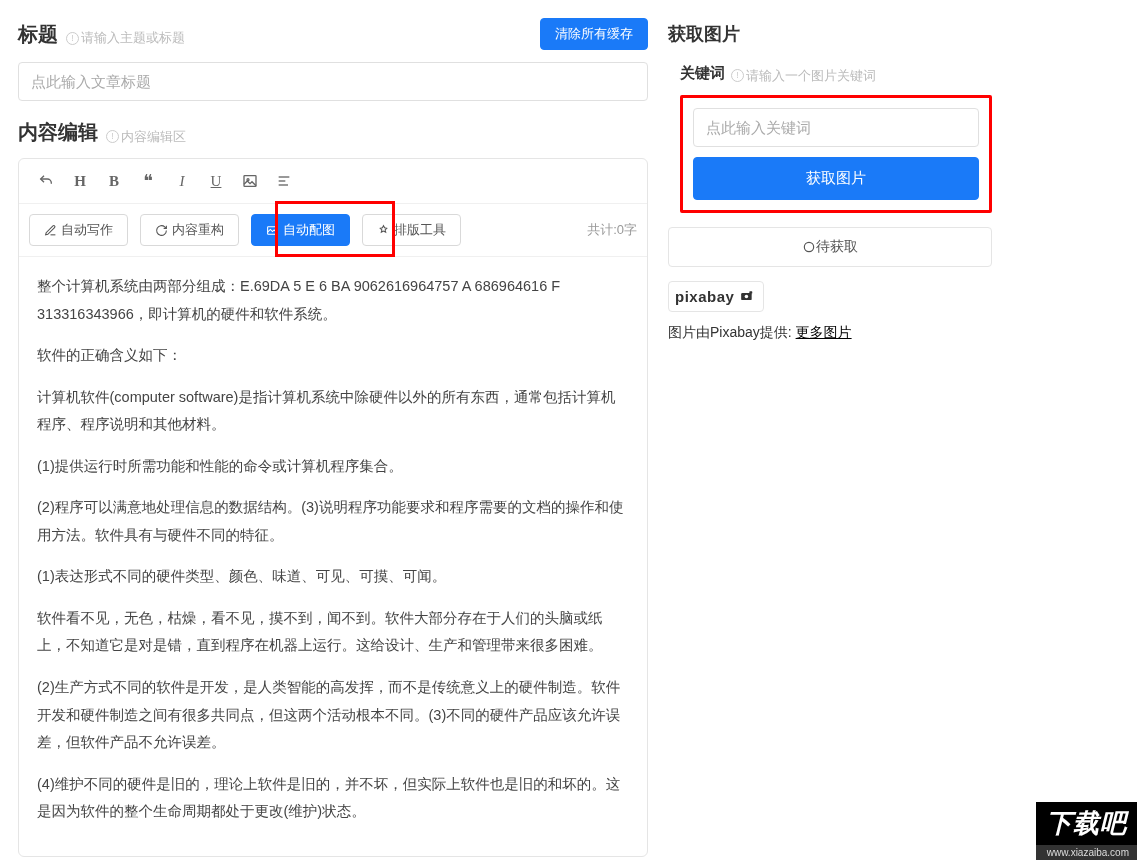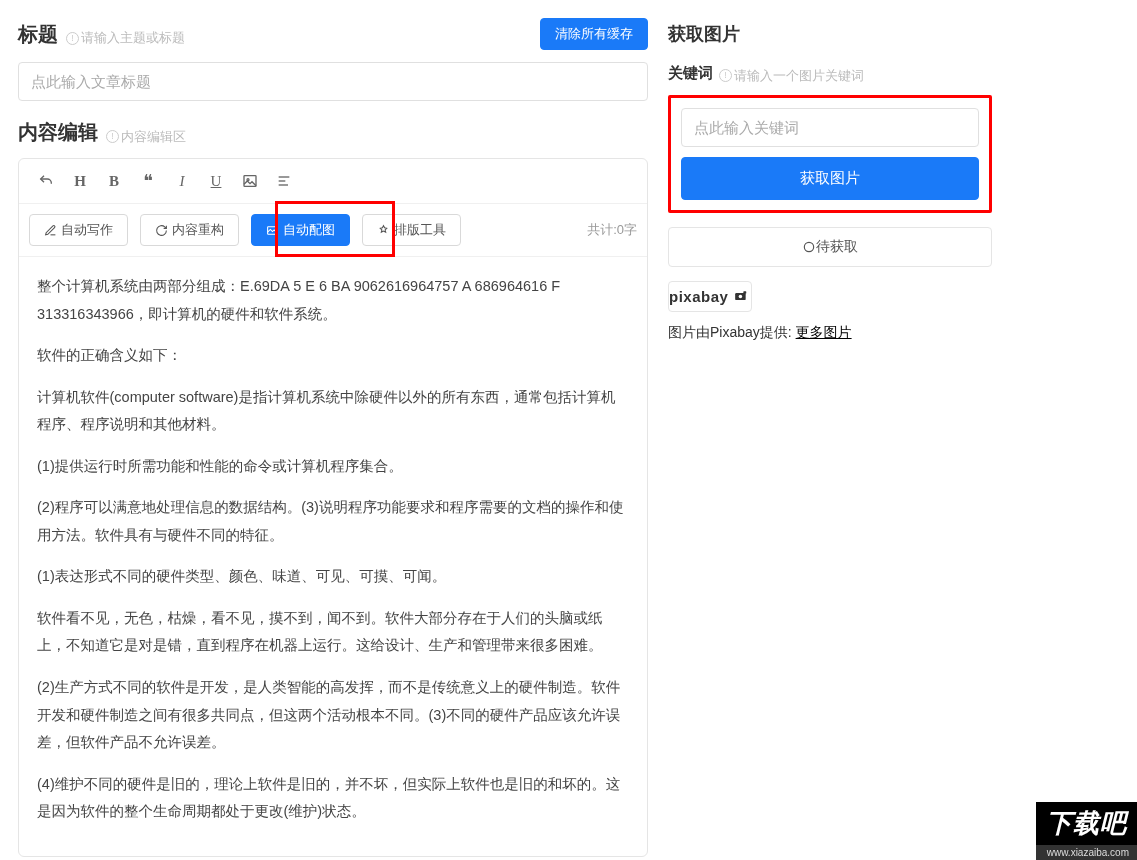--- a/index.html
+++ b/index.html
@@ -28,29 +28,29 @@
 .toolbar-row2 { display: flex; align-items: center; gap: 12px; padding: 10px 10px; border-bottom: 1px solid #f0f0f0; position: relative; }
 .count-text { margin-left: auto; font-size: 13px; color: #999; }
 
 .highlight-box { position: absolute; border: 3px solid #ff0000; pointer-events: none; }
 .highlight1 { left: 256px; top: -3px; width: 120px; height: 56px; }
 
 .editor-content { padding: 16px 18px; font-size: 14.5px; line-height: 1.9; color: #444; }
 .editor-content p { margin-bottom: 14px; }
 
 .sidebar h3 { font-size: 18px; font-weight: 600; margin-bottom: 18px; margin-top: 4px; }
-.keyword-section { margin-top: 8px; }
+.keyword-section { margin-top: 8px; margin-left: 12px; }
 .keyword-header { display: flex; align-items: baseline; gap: 6px; margin-bottom: 10px; }
 .keyword-header .kw-title { font-size: 15px; font-weight: 600; }
 .keyword-box { border: 3px solid #ff0000; padding: 10px; border-radius: 2px; }
 .keyword-box .input { margin-bottom: 10px; }
 .btn-block { width: 100%; padding: 11px; font-size: 15px; justify-content: center; }
 
 .status-btn { width: 100%; border: 1px solid #e5e5e5; border-radius: 4px; padding: 10px; margin-top: 14px; text-align: center; color: #555; cursor: pointer; display: flex; align-items: center; justify-content: center; }
-.pixabay-badge { display: inline-flex; align-items: center; border: 1px solid #e5e5e5; border-radius: 4px; padding: 6px 0; margin-top: 14px; font-family: sans-serif; font-weight: 600; font-size: 15px; letter-spacing: 0.5px; }
+.pixabay-badge { display: inline-flex; align-items: center; border: 1px solid #e5e5e5; border-radius: 4px; padding: 6px 6px; margin-top: 14px; font-family: sans-serif; font-weight: 600; font-size: 15px; letter-spacing: 0.5px; }
 .provider-row { margin-top: 12px; font-size: 14px; }
 .provider-row a { color: #000000; text-decoration: underline; }
 .footer-note { margin-top: 14px; font-size: 13px; color: #bbb; display: flex; align-items: center; gap: 4px; }
 
 .watermark-box { position: absolute; right: 0; bottom: 0; }
 .watermark { background: #000; color: #fff; font-size: 26px; font-weight: bold; padding: 4px 10px; font-style: italic; letter-spacing: 1px; }
 .watermark-url { background: #333; color: #ddd; font-size: 10px; padding: 2px 8px; text-align: right; }
 
 svg { width: 16px; height: 16px; }
 .icon-pencil { width: 13px; height: 13px; }

